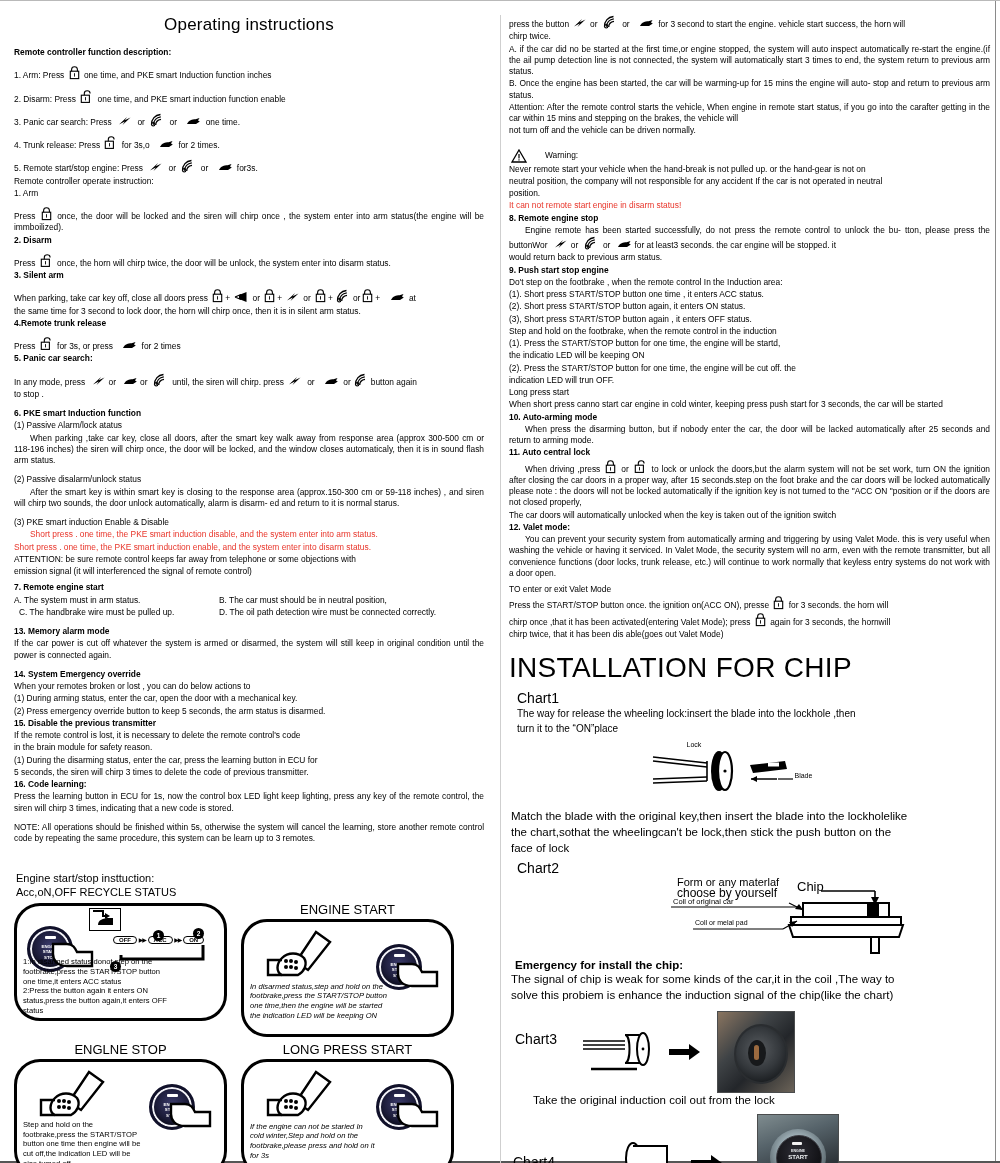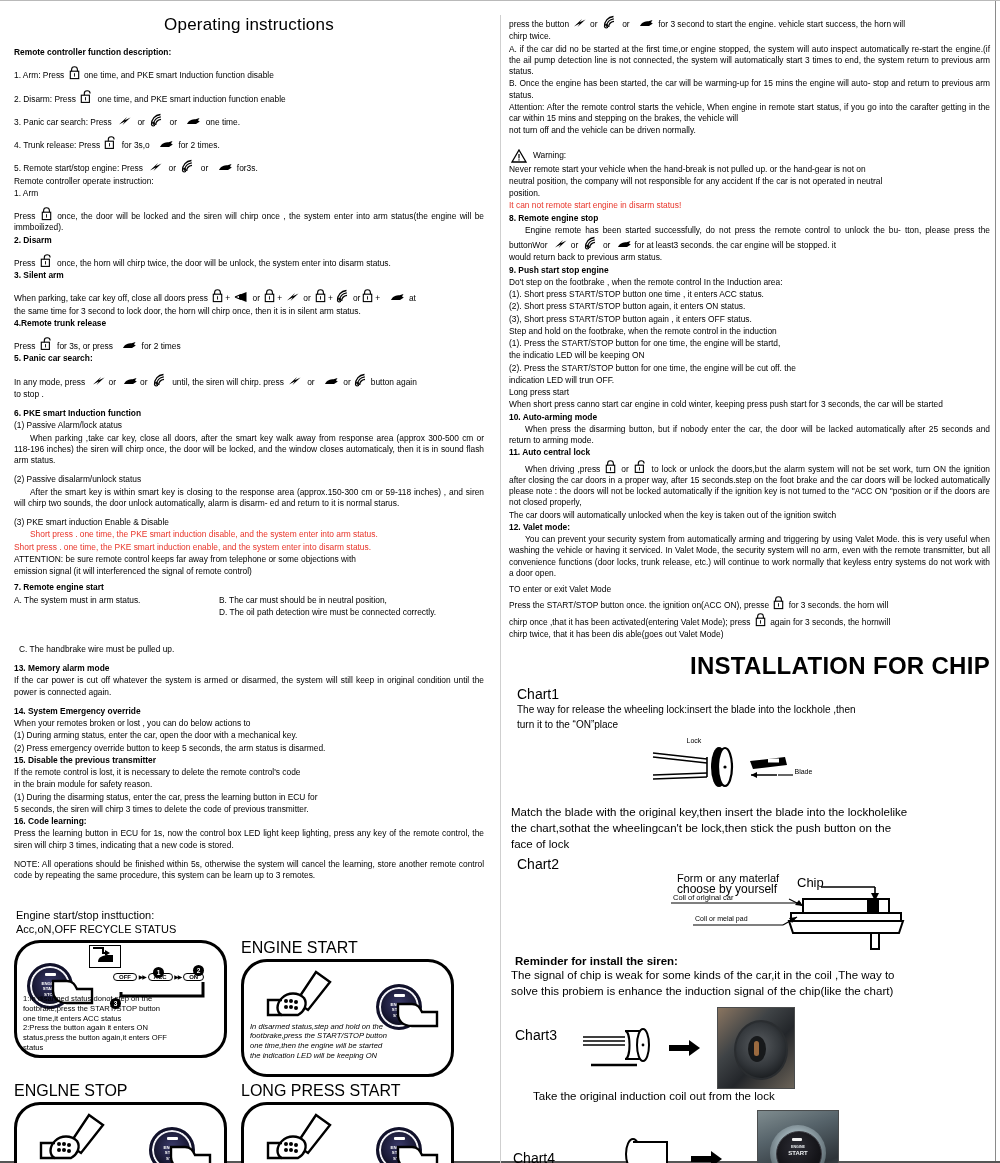--- a/index.html
+++ b/index.html
@@ -71,23 +71,23 @@
   
   .ic {
     display: inline-block;
     vertical-align: -2px;
     margin: 0 2px;
   }
   .ic svg { display: block; }
 
   
   .install-title {
-    font-size: 24px;
-    font-weight: bold;
-    text-align: right;
+    font-size: 28px;
+    font-weight: normal;
+    text-align: left;
     margin: 12px 0 6px 0;
     letter-spacing: 0.3px;
   }
   .chart-label {
     font-size: 14px;
     margin: 3px 0 1px 8px;
   }
   .chart-text {
     font-size: 10px;
     line-height: 1.3;
@@ -110,22 +110,22 @@
     font-size: 11px;
     line-height: 1.28;
     margin: 0 0 2px 2px;
   }
   .box-grid {
     display: flex;
     gap: 14px;
   }
   .box-col { width: 213px; }
   .box-title {
-    text-align: left;
-    font-size: 16px;
+    text-align: center;
+    font-size: 13px;
     margin: 1px 0 2px 0;
   }
   .ibox {
     border: 3.5px solid #000;
     border-radius: 26px;
     height: 118px;
     position: relative;
     overflow: hidden;
     background: #fff;
     box-sizing: border-box;
@@ -195,21 +195,21 @@
     <div class="p bold">Remote controller function description:</div>
     <div class="gap"></div>
 
     <div class="p nj">
       <span>1. Arm: Press</span>
       <span class="ic"><svg width="11" height="14" viewBox="0 0 11 14">
             <path d="M2.6 5.2V3.6a2.9 2.9 0 0 1 5.8 0v1.6" fill="none" stroke="#000" stroke-width="1.1"></path>
             <rect x="1.3" y="5.2" width="8.4" height="7.4" fill="none" stroke="#000" stroke-width="1.1"></rect>
             <rect x="5.1" y="7.2" width="0.9" height="3.4" fill="#000"></rect>
           </svg></span>
-      <span>one time, and PKE smart Induction function disable</span>
+      <span>one time, and PKE smart Induction function inches</span>
     </div>
     <div class="gap"></div>
 
     <div class="p nj">
       <span>2. Disarm: Press</span>
       <span class="ic"><svg width="13" height="14" viewBox="0 0 13 14">
             <path d="M4.3 5.2V3.4c0-1.6 1.3-2.6 2.9-2.6s2.9 1 2.9 2.6" fill="none" stroke="#000" stroke-width="1.1"></path>
             <rect x="1.3" y="5.2" width="8.1" height="7.2" fill="none" stroke="#000" stroke-width="1.1"></rect>
             <rect x="5.0" y="7.1" width="0.9" height="3.3" fill="#000"></rect>
           </svg></span>
@@ -399,21 +399,21 @@
     <div class="p nj">ATTENTION: be sure remote control keeps far away from telephone or some objections with</div>
     <div class="p nj">emission signal (it will interferenced the signal of remote control)</div>
     <div class="gap-s"></div>
 
     <div class="p bold nj">7. Remote engine start</div>
     <div class="p nj" style="display:flex;">
       <span style="width:205px;">A. The system must in arm status.</span>
       <span>B. The car must should be in neutral position,</span>
     </div>
     <div class="p nj" style="display:flex;">
-      <span style="width:205px;padding-left:5px;box-sizing:border-box;margin-top:37px;">C. The handbrake wire must be pulled up.</span>
+      <span style="width:205px;padding-left:5px;box-sizing:border-box;">C. The handbrake wire must be pulled up.</span>
       <span>D. The oil path detection wire must be connected correctly.</span>
     </div>
     <div class="gap"></div>
 
     <div class="p bold nj">13. Memory alarm mode</div>
     <div class="p just">If the car power is cut off whatever the system is armed or disarmed, the system will still keep in original condition until the power is connected again.</div>
     <div class="gap"></div>
 
     <div class="p bold nj">14. System Emergency override</div>
     <div class="p nj">When your remotes broken or lost , you can do below actions to</div>
@@ -609,21 +609,21 @@
           </svg></span>
       <span>for 3 second to start the engine. vehicle start success, the horn will</span>
     </div>
     <div class="p nj">chirp twice.</div>
     <div class="p just">A. if the car did no be started at the first time,or engine stopped, the system will auto inspect automatically re-start the engine.(if the ail pump detection line is not connected, the system will automatically start 3 times to end, the system return to previous arm status.</div>
     <div class="p just">B. Once the engine has been started, the car will be warming-up for 15 mins the engine will auto- stop and return to previous arm status.</div>
     <div class="p just">Attention: After the remote control starts the vehicle, When engine in remote start status, if you go into the carafter getting in the car within 15 mins and stepping on the brakes, the vehicle will</div>
     <div class="p nj">not turn off and the vehicle can be driven normally.</div>
     <div class="gap-l"></div>
 
-    <div class="p nj" style="display:flex;align-items:center;gap:4px;">
+    <div class="p nj" style="display:flex;align-items:center;gap:16px;">
       <span class="ic">
           <svg width="16" height="14" viewBox="0 0 16 14">
             <path d="M8 1 L15 13 L1 13 Z" fill="none" stroke="#000" stroke-width="1.3"></path>
             <rect x="7.4" y="5" width="1.2" height="4.4" fill="#000"></rect>
             <rect x="7.4" y="10.3" width="1.2" height="1.2" fill="#000"></rect>
           </svg>
         </span>
       <span>Warning:</span>
     </div>
     <div class="p nj">Never remote start your vehicle when the hand-break is not pulled up. or the hand-gear is not on</div>
@@ -767,21 +767,21 @@
           <path d="M204 28 L200 20 L208 20 Z" fill="#000"></path>
         </svg>
       </div>
       <span style="position:absolute;left:168px;top:-1px;font-size:11px;">Form or any materlaf</span>
       <span style="position:absolute;left:168px;top:9px;font-size:12px;">choose by yourself</span>
       <span style="position:absolute;left:288px;top:2px;font-size:13px;">Chip</span>
       <span style="position:absolute;left:164px;top:20px;font-size:7.5px;">Coll of orlgInal car</span>
       <span style="position:absolute;left:186px;top:42px;font-size:7px;">Coll or melal pad</span>
     </div>
 
-    <div class="reminder-head">Reminder for install the siren:</div>
+    <div class="reminder-head">Emergency for install the chip:</div>
     <div class="chart-text-2">The signal of chip is weak for some kinds of the car,it in the coil ,The way to</div>
     <div class="chart-text-2">solve this probiem is enhance the induction signal of the chip(like the chart)</div>
 
     <div style="position:relative;height:82px;margin-top:8px;">
       <span class="chart-label" style="position:absolute;left:6px;top:20px;margin:0;">Chart3</span>
       <svg style="position:absolute;left:72px;top:18px;" width="80" height="46" viewBox="0 0 80 46">
         <path d="M2 12 L44 12 M2 16 L44 16 M2 20 L44 20" stroke="#000" stroke-width="1.5"></path>
         <path d="M44 6 C50 6 50 34 44 34 L58 34 C62 34 62 6 58 6 Z" fill="#fff" stroke="#000" stroke-width="2"></path>
         <ellipse cx="62" cy="20" rx="6" ry="16" fill="#fff" stroke="#000" stroke-width="2"></ellipse>
         <circle cx="62" cy="20" r="1.4" fill="#000"></circle>

